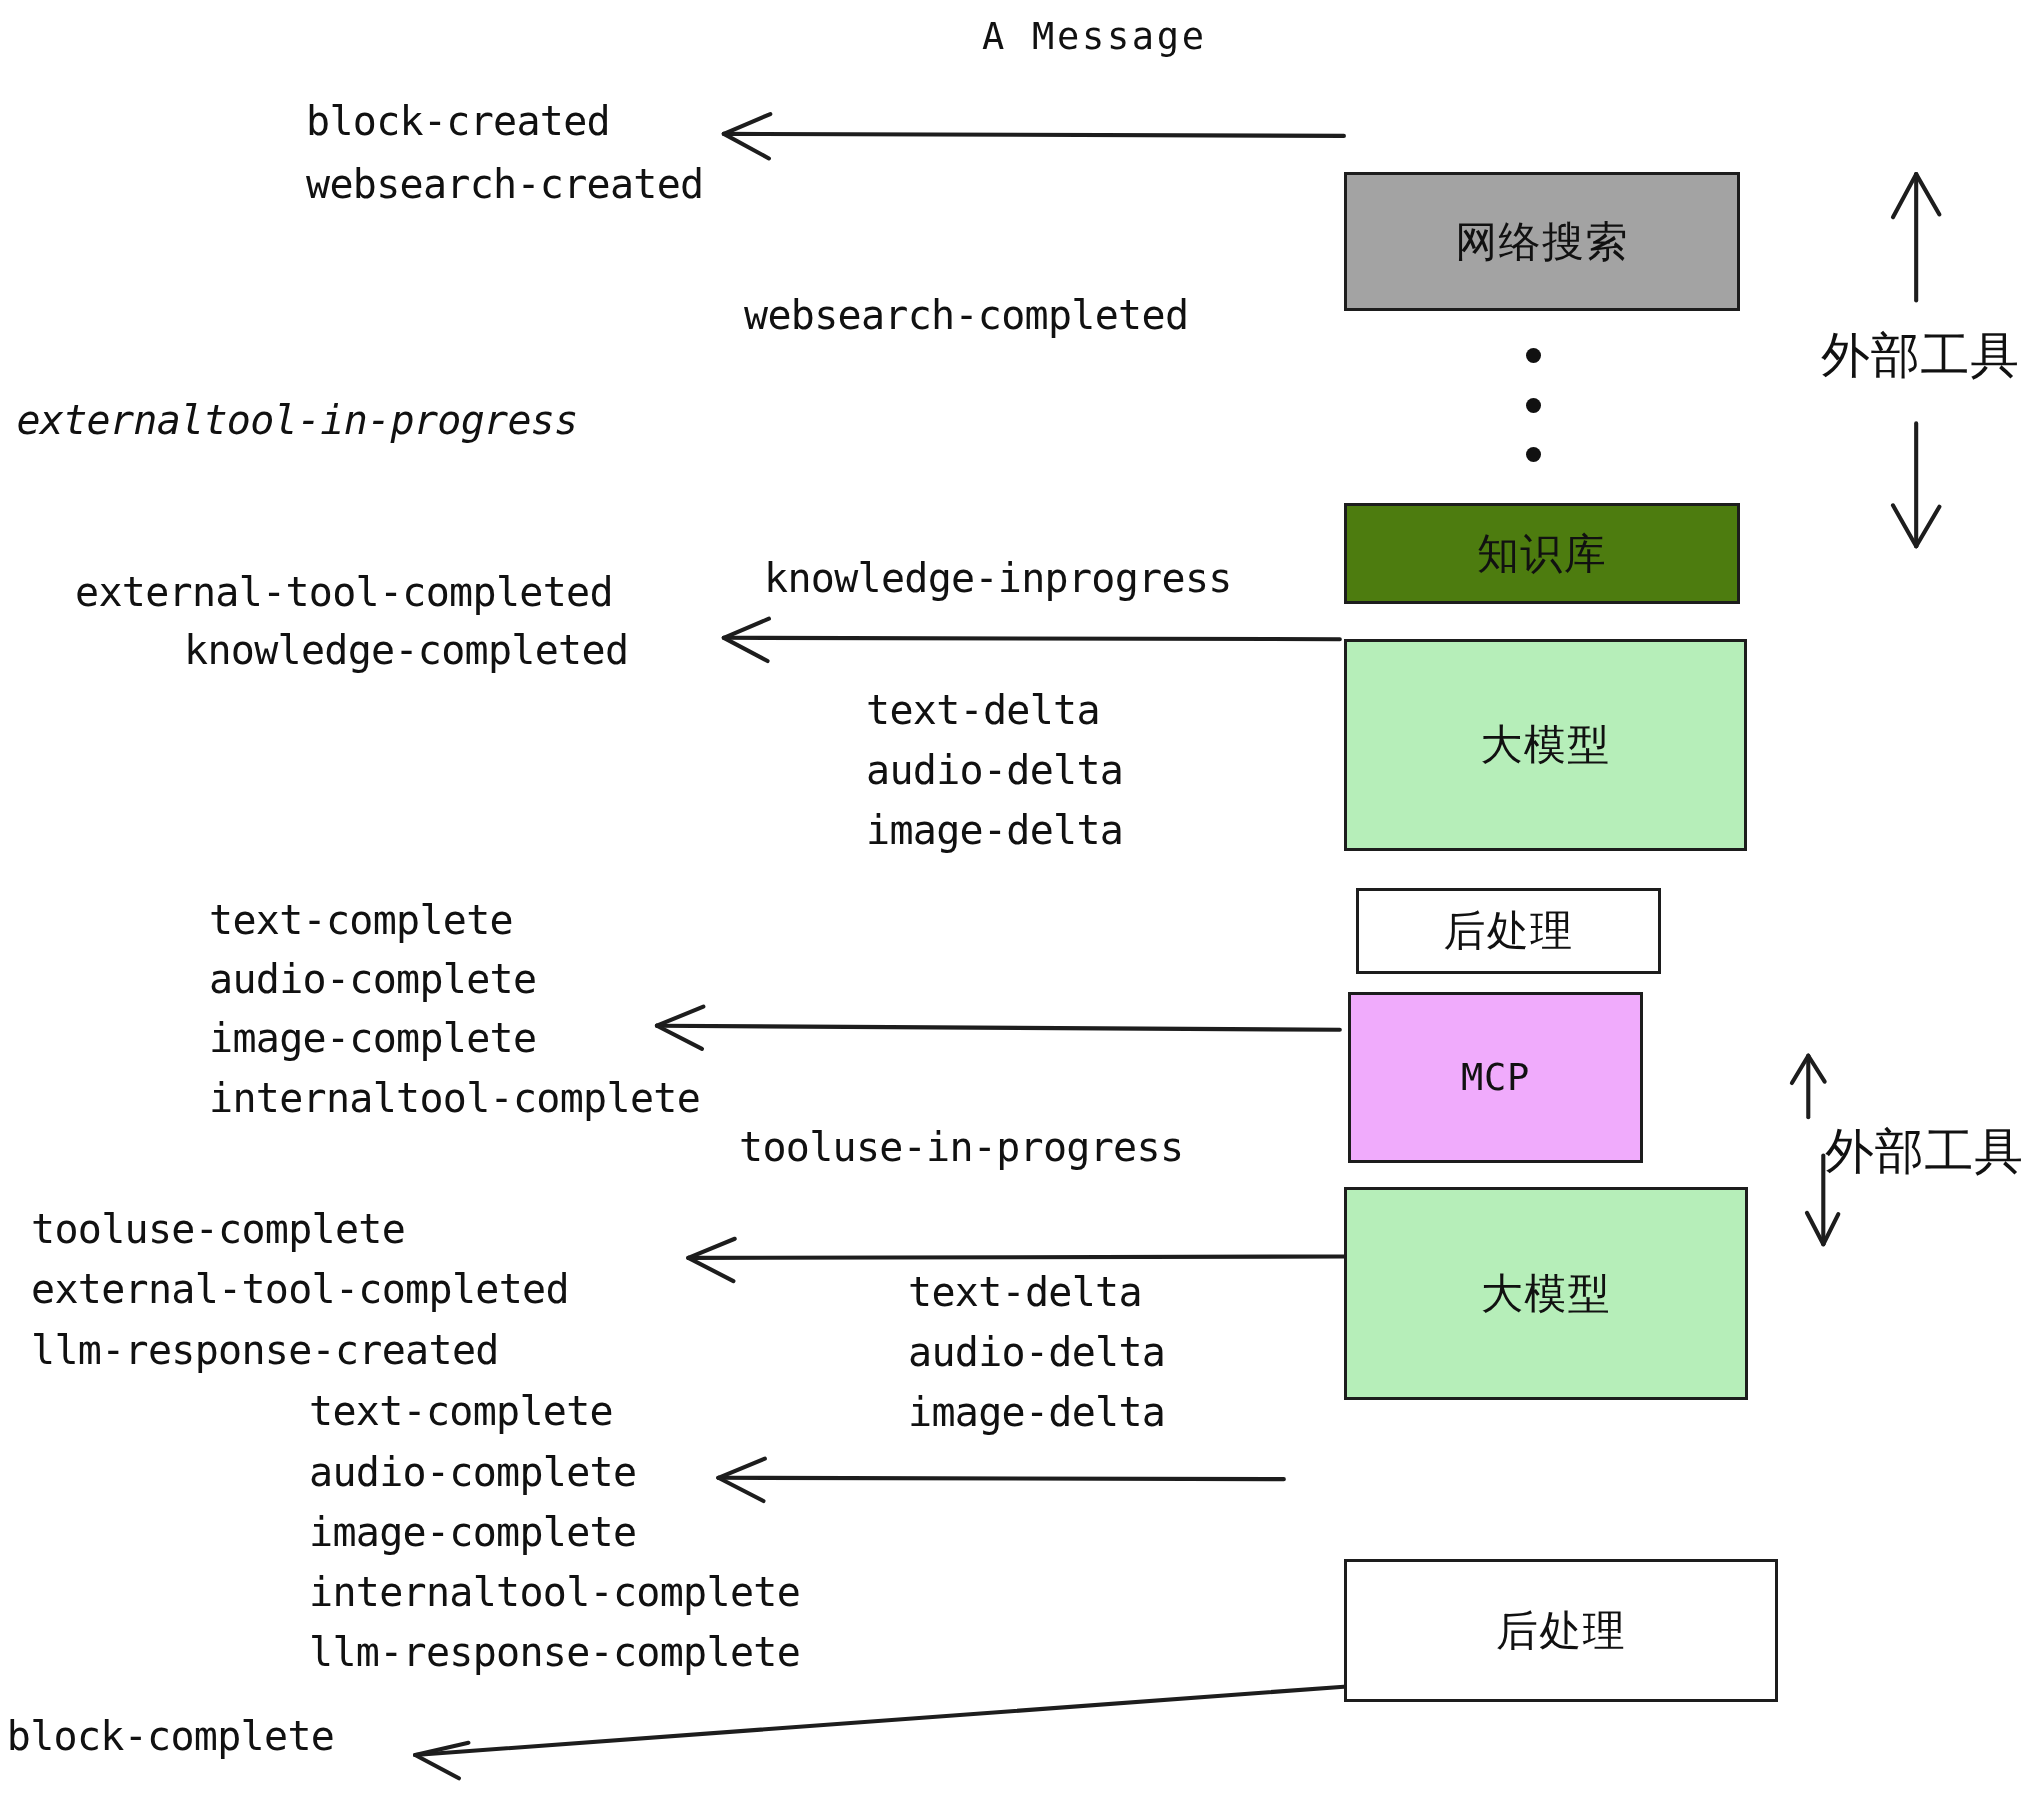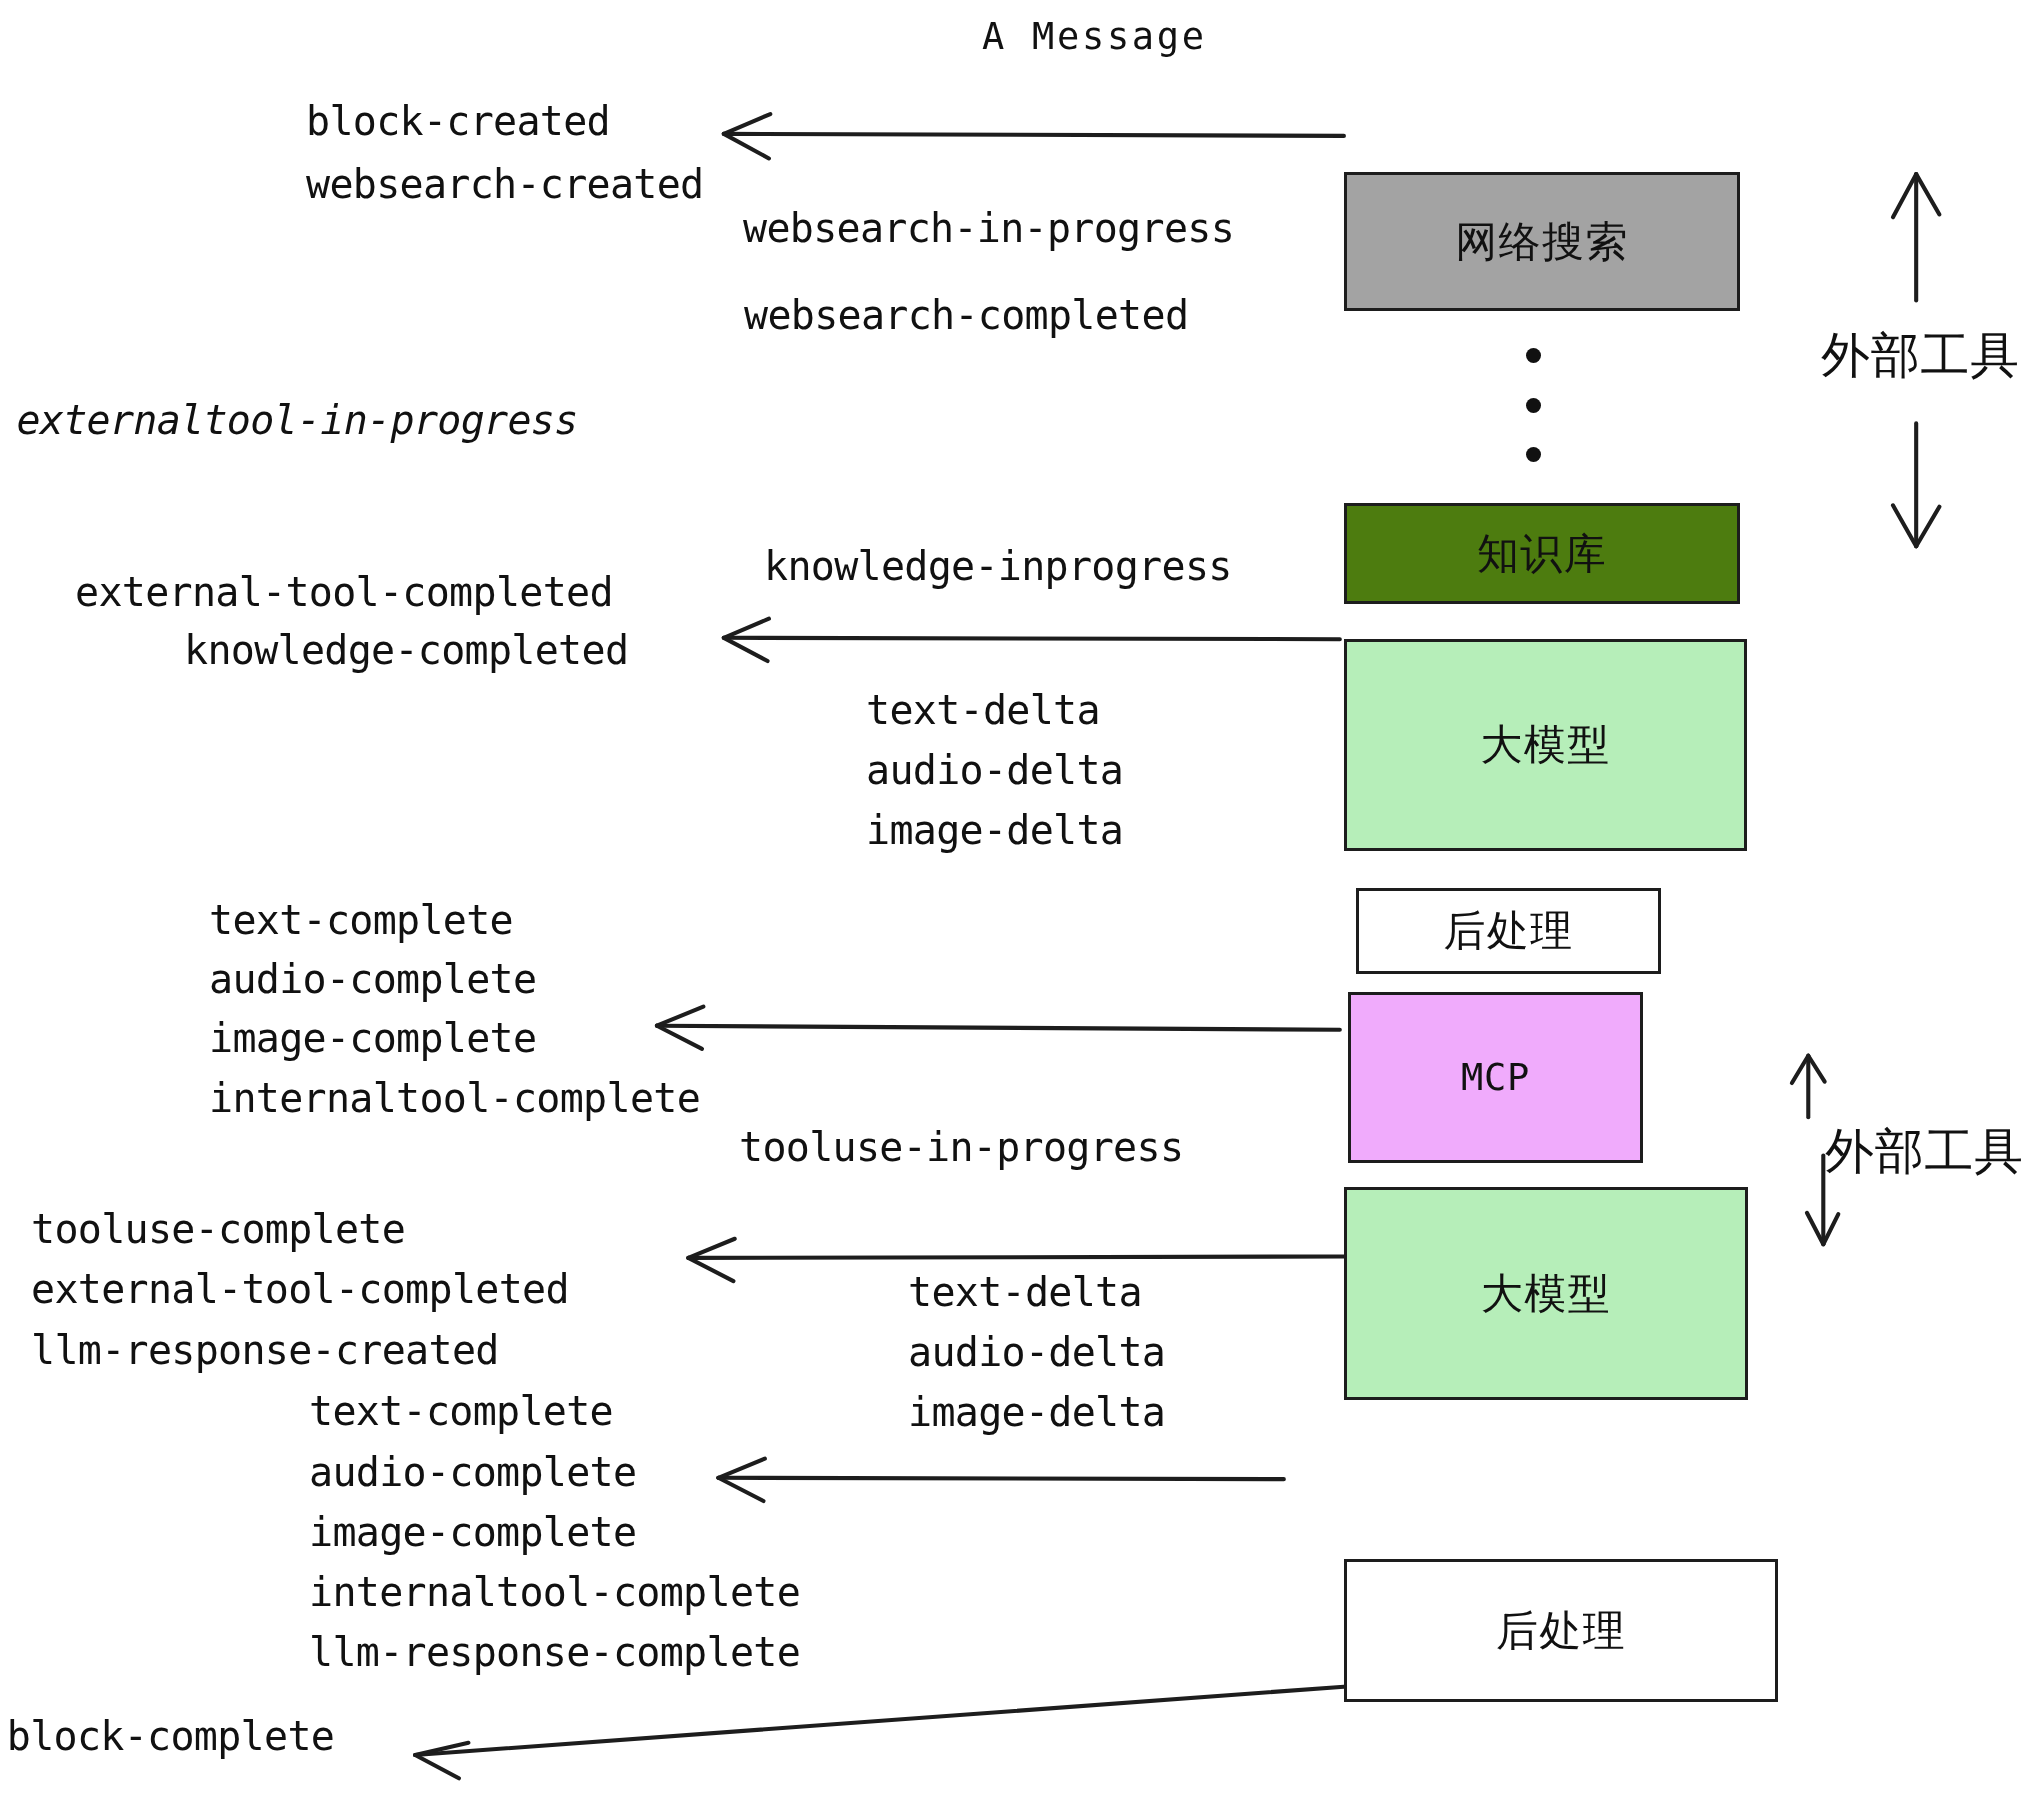--- a/index.html
+++ b/index.html
@@ -82,24 +82,23 @@
 </style>
 </head>
 <body>
 
 <div id="stage">
 
   <div class="title" style="left:982px; top:18px;">A Message</div>
 
   <div class="evt" style="left:306px;  top:101px;">block-created</div>
   <div class="evt" style="left:306px;  top:164px;">websearch-created</div>
-  <div class="evt" style="left:743px; top:208px;">websearch-in-progress</div>
   <div class="evt" style="left:744px; top:295px;">websearch-completed</div>
   <div class="evt" style="left:16.4px;   top:400px;font-style:italic;">externaltool-in-progress</div>
-  <div class="evt" style="left:764px; top:546px;text-align:right;">knowledge-inprogress</div>
+  <div class="evt" style="left:764px; top:558px;text-align:right;">knowledge-inprogress</div>
   <div class="evt" style="left:75px;  top:572px;">external-tool-completed</div>
   <div class="evt" style="left:184px;  top:630px;">knowledge-completed</div>
   <div class="evt" style="left:866px; top:690px;">text-delta</div>
   <div class="evt" style="left:866px; top:750px;">audio-delta</div>
   <div class="evt" style="left:866px; top:810px;">image-delta</div>
   <div class="evt" style="left:209px;  top:900px;">text-complete</div>
   <div class="evt" style="left:209px;  top:959px;">audio-complete</div>
   <div class="evt" style="left:209px;  top:1018px;">image-complete</div>
   <div class="evt" style="left:209px;  top:1078px;">internaltool-complete</div>
   <div class="evt" style="left:739px; top:1127px;">tooluse-in-progress</div>

